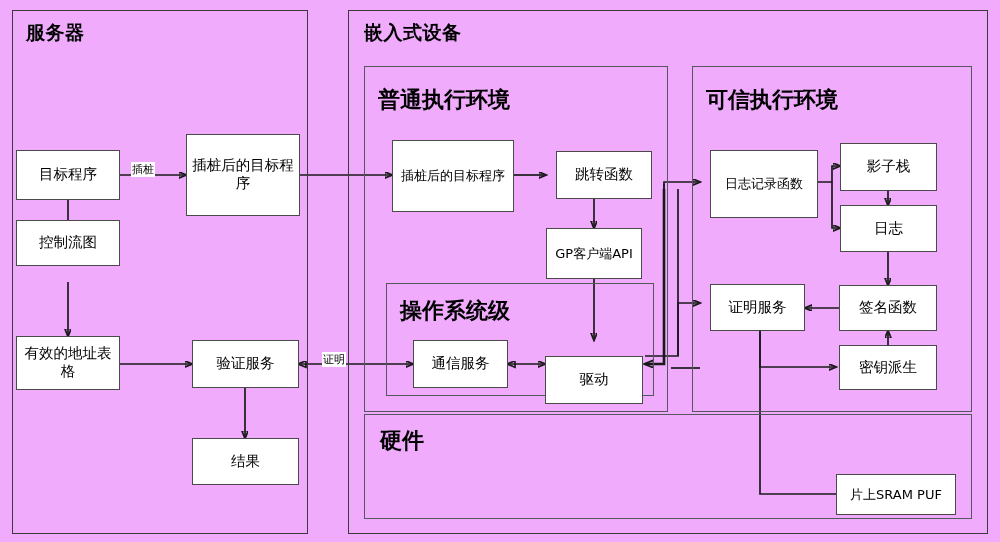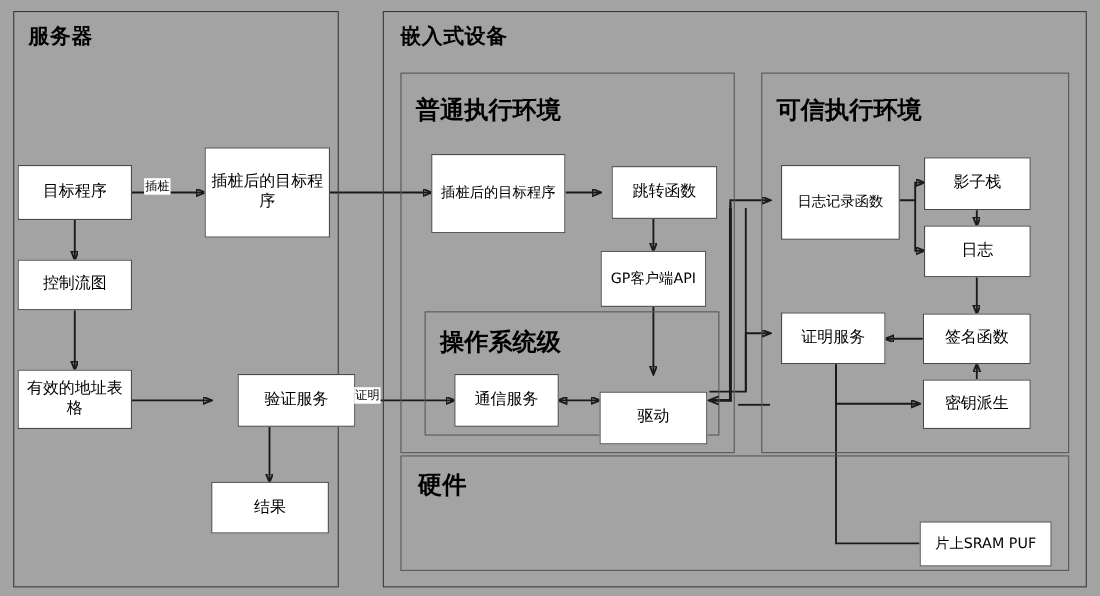--- a/index.html
+++ b/index.html
@@ -4,21 +4,21 @@
 <style>
   html, body {
     margin: 0;
     padding: 0;
     background: #ffffff;
   }
   #canvas {
     position: relative;
     width: 1000px;
     height: 542px;
-    background: #a3a3a3;
+    background: #f0abfc;
     font-family: "DejaVu Sans", "Liberation Sans", sans-serif;
     overflow: hidden;
   }
   
   .panel {
     position: absolute;
     border: 1.6px solid #3a3a3a;
     background: transparent;
     box-sizing: border-box;
   }
@@ -157,29 +157,29 @@
   <div class="node" style="left:16px; top:150px; width:104px; height:50px;">
     <span>目标程序</span>
   </div>
 
   <div class="node" style="left:186px; top:134px; width:114px; height:82px;">
     <span>插桩后的目标程序</span>
   </div>
 
   <div class="edge-label" style="left:131px; top:162px;">插桩</div>
 
-  <div class="node" style="left:16px; top:236px; width:104px; height:46px;">
+  <div class="node" style="left:16px; top:220px; width:104px; height:46px;">
     <span>控制流图</span>
   </div>
 
   <div class="node" style="left:16px; top:336px; width:104px; height:54px;">
     <span>有效的地址表格</span>
   </div>
 
-  <div class="node" style="left:192px; top:340px; width:107px; height:48px;margin-left:24px;">
+  <div class="node" style="left:192px; top:340px; width:107px; height:48px;">
     <span>验证服务</span>
   </div>
 
   <div class="node" style="left:192px; top:438px; width:107px; height:47px;">
     <span>结果</span>
   </div>
 
   <div class="panel" style="left:348px; top:10px; width:640px; height:524px;"></div>
   <div class="panel-title" style="left:364px; top:20px;">嵌入式设备</div>
 

